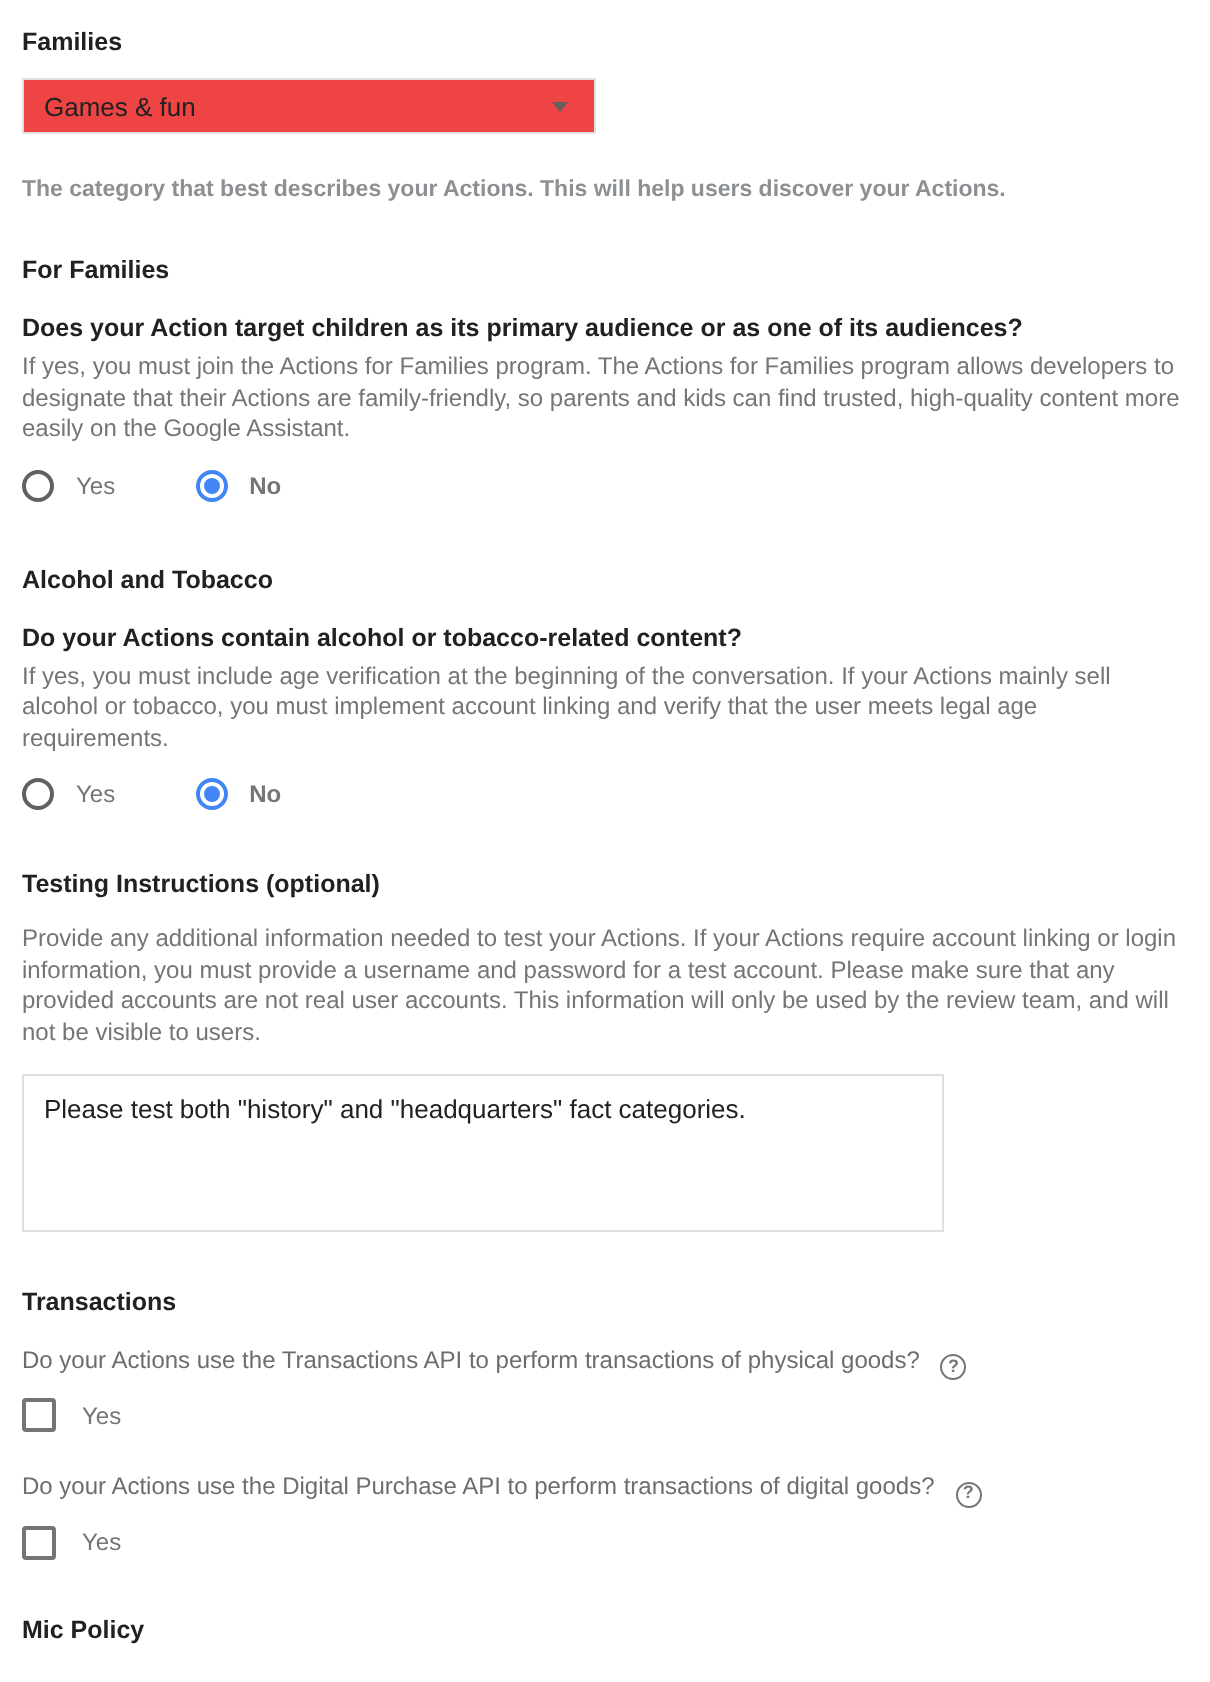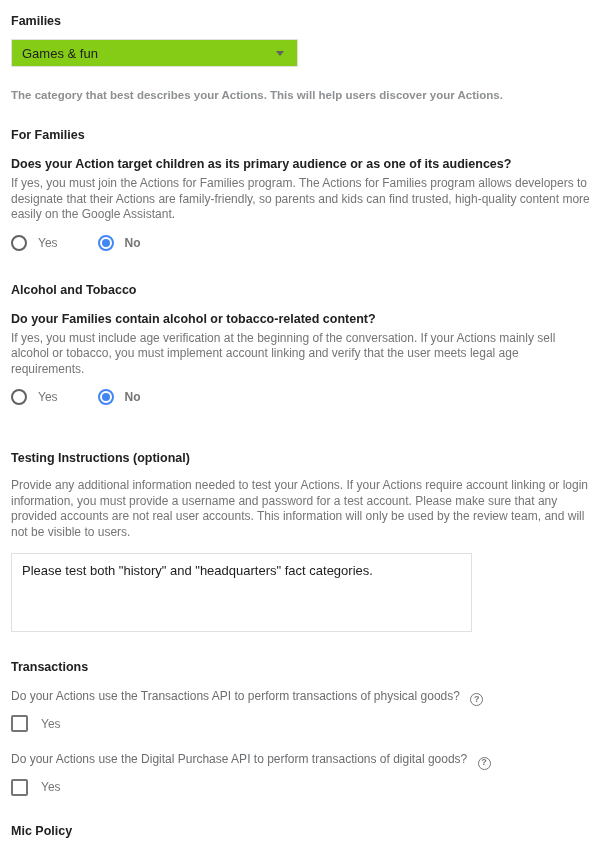--- a/index.html
+++ b/index.html
@@ -25,21 +25,21 @@
   .helper-light { font-size:11.5px; color:#8d9093; line-height:14px; margin-top:5px; }
   .question-gray { font-size:12px; color:#6b6e71; line-height:15.5px; }
 
   
   .select-box {
     width:287px; height:28px;
     border:1px solid #e0e0e0;
     display:flex; align-items:center; justify-content:space-between;
     padding:0 13px 0 10px;
     font-size:13px; color:#212121;
-    cursor:pointer; background:#84cc16;
+    cursor:pointer; background:#ef4444;
   }
   .caret-down {
     width:0; height:0;
     border-left:4.5px solid transparent;
     border-right:4.5px solid transparent;
     border-top:5.5px solid #616161;
   }
 
   
   .radio-row { display:flex; align-items:center; margin-top:12px; }
@@ -82,21 +82,21 @@
     width:13px; height:13px;
     border:1.2px solid #757575; border-radius:50%;
     font-size:9px; color:#757575; font-weight:bold;
     margin-left:7px; vertical-align:-2px; cursor:pointer;
   }
 
   
   .sec-category .helper-light { margin-top:21px;font-weight:bold; }
   .sec-families { margin-top:26px; }
   .sec-alcohol { margin-top:32px; }
-  .sec-testing { margin-top:46px; }
+  .sec-testing { margin-top:30px; }
   .sec-transactions { margin-top:28px; }
   .sec-mic { margin-top:28px; }
   .q-gap { margin-top:15px; }
   .helper-gap { margin-top:4px; }
   .q2-gap { margin-top:20px; }
   .testing-helper { margin-top:13px; max-width:578px; }
   .families-helper, .alcohol-helper { max-width:580px; }
 </style>
 </head>
 <body>
@@ -124,21 +124,21 @@
       </div>
       <div class="radio-option">
         <span class="radio checked"></span>
         <span class="radio-label">No</span>
       </div>
     </div>
   </div>
 
   <div class="sec-alcohol">
     <div class="section-title">Alcohol and Tobacco</div>
-    <div class="question q-gap">Do your Families contain alcohol or tobacco-related content?</div>
+    <div class="question q-gap">Do your Actions contain alcohol or tobacco-related content?</div>
     <div class="helper helper-gap alcohol-helper">If yes, you must include age verification at the beginning of the conversation. If your Actions mainly sell alcohol or tobacco, you must implement account linking and verify that the user meets legal age requirements.</div>
     <div class="radio-row">
       <div class="radio-option">
         <span class="radio"></span>
         <span class="radio-label">Yes</span>
       </div>
       <div class="radio-option">
         <span class="radio checked"></span>
         <span class="radio-label">No</span>
       </div>

